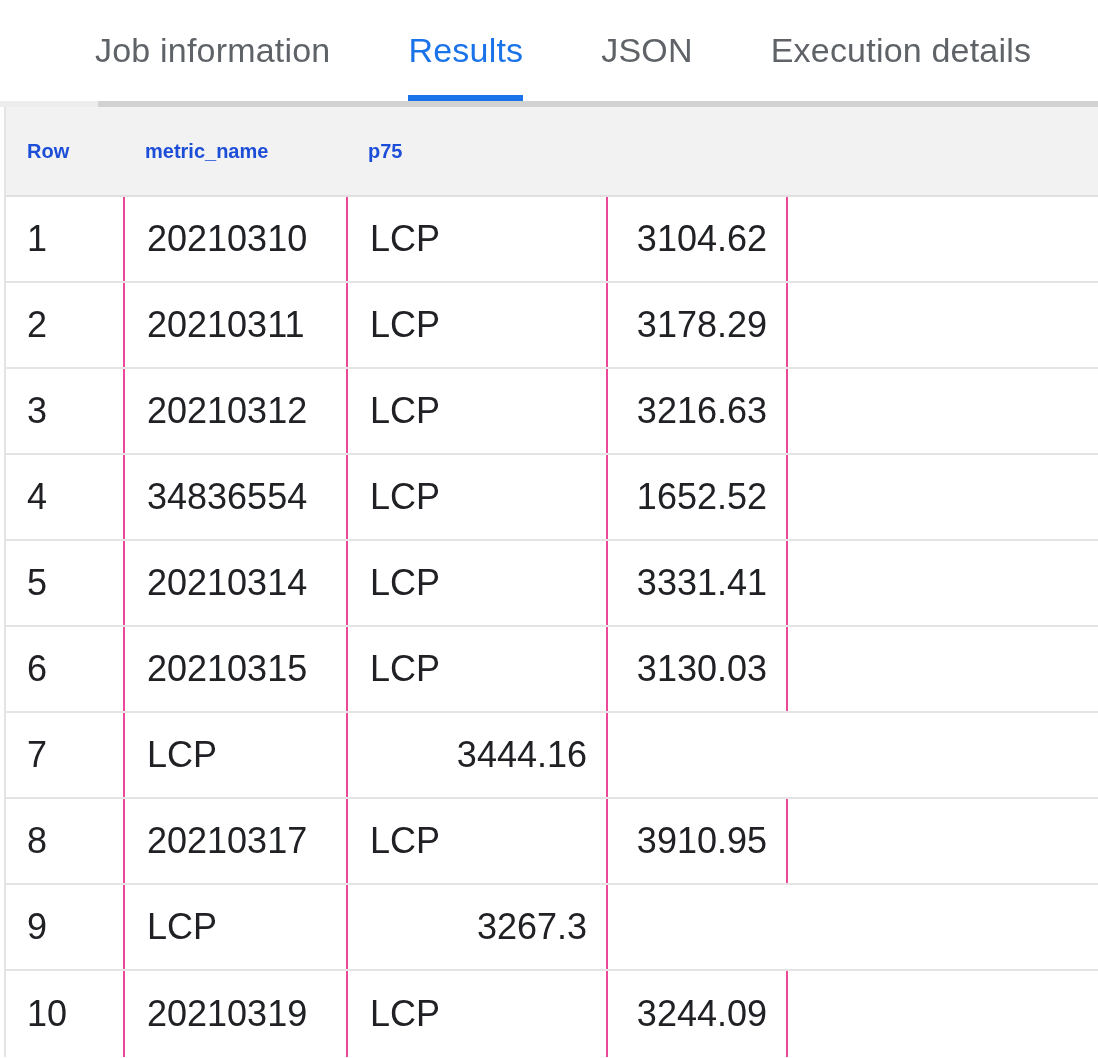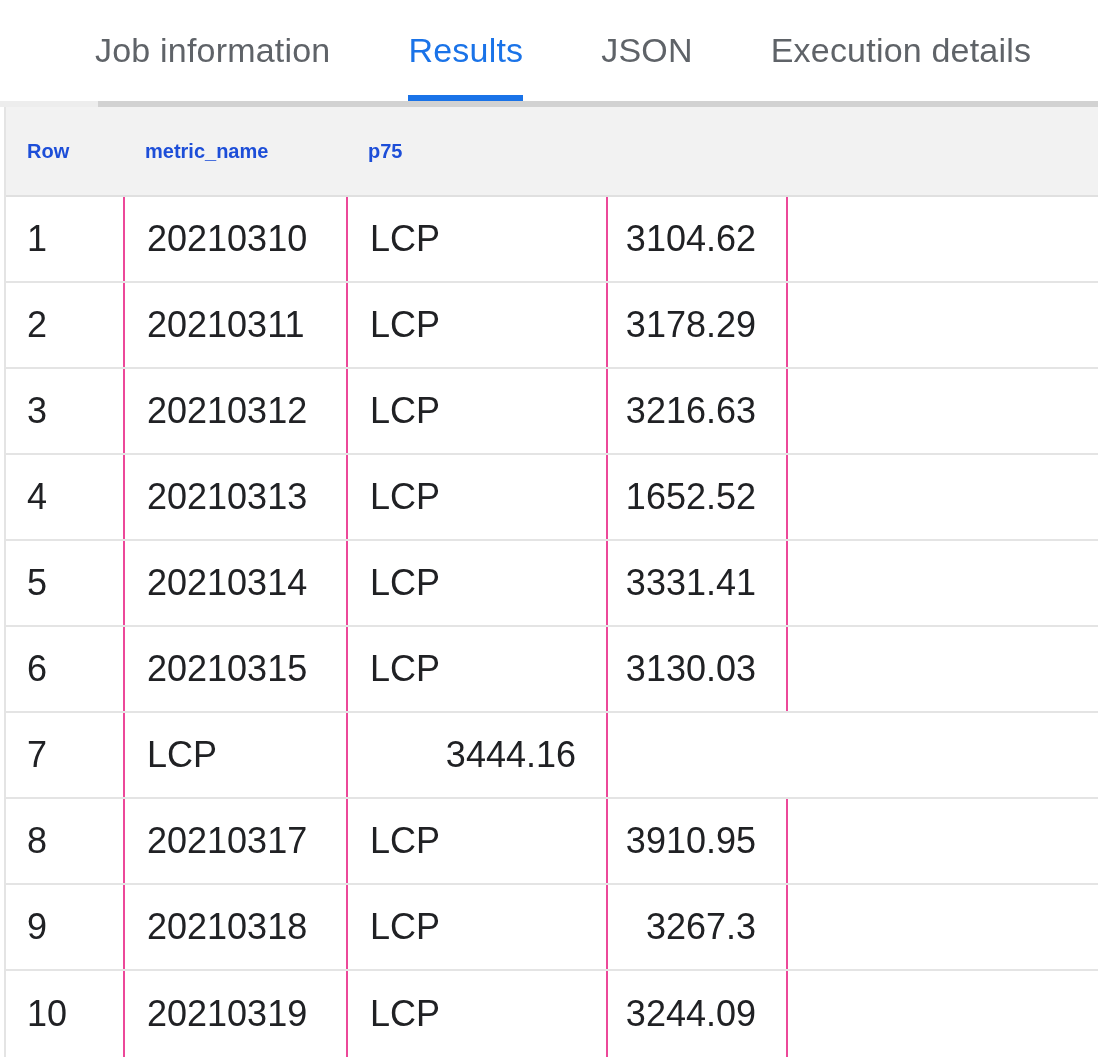--- a/index.html
+++ b/index.html
@@ -97,21 +97,21 @@
     align-items: center;
     font-size: 36px;
     color: #202124;
     padding-left: 22px;
     box-sizing: border-box;
     white-space: nowrap;
     overflow: hidden;
   }
   .td + .td { border-left: 2px solid #ec4899; }
   .td-row { padding-left: 21px; }
-  .td-num { justify-content: flex-end; padding-left: 0; padding-right: 30px; }
+  .td-num { justify-content: flex-end; padding-left: 0; padding-right: 19px; }
   .td-filler, .th-filler { padding: 0; }
 </style>
 </head>
 <body>
 
 <div class="app">
 
   <div class="tabbar">
     <div class="tab">
       <span class="tab-label">Job information</span>
@@ -159,21 +159,21 @@
   <div class="tr">
     <div class="td td-row">3</div>
     <div class="td">20210312</div>
     <div class="td">LCP</div>
     <div class="td td-num">3216.63</div>
     <div class="td td-filler"></div>
   </div>
 
   <div class="tr">
     <div class="td td-row">4</div>
-    <div class="td">20210313</div>
+    <div class="td">34836554</div>
     <div class="td">LCP</div>
     <div class="td td-num">1652.52</div>
     <div class="td td-filler"></div>
   </div>
 
   <div class="tr">
     <div class="td td-row">5</div>
     <div class="td">20210314</div>
     <div class="td">LCP</div>
     <div class="td td-num">3331.41</div>
@@ -198,21 +198,20 @@
   <div class="tr">
     <div class="td td-row">8</div>
     <div class="td">20210317</div>
     <div class="td">LCP</div>
     <div class="td td-num">3910.95</div>
     <div class="td td-filler"></div>
   </div>
 
   <div class="tr">
     <div class="td td-row">9</div>
-    <div class="td">20210318</div>
     <div class="td">LCP</div>
     <div class="td td-num">3267.3</div>
     <div class="td td-filler"></div>
   </div>
 
   <div class="tr">
     <div class="td td-row">10</div>
     <div class="td">20210319</div>
     <div class="td">LCP</div>
     <div class="td td-num">3244.09</div>

